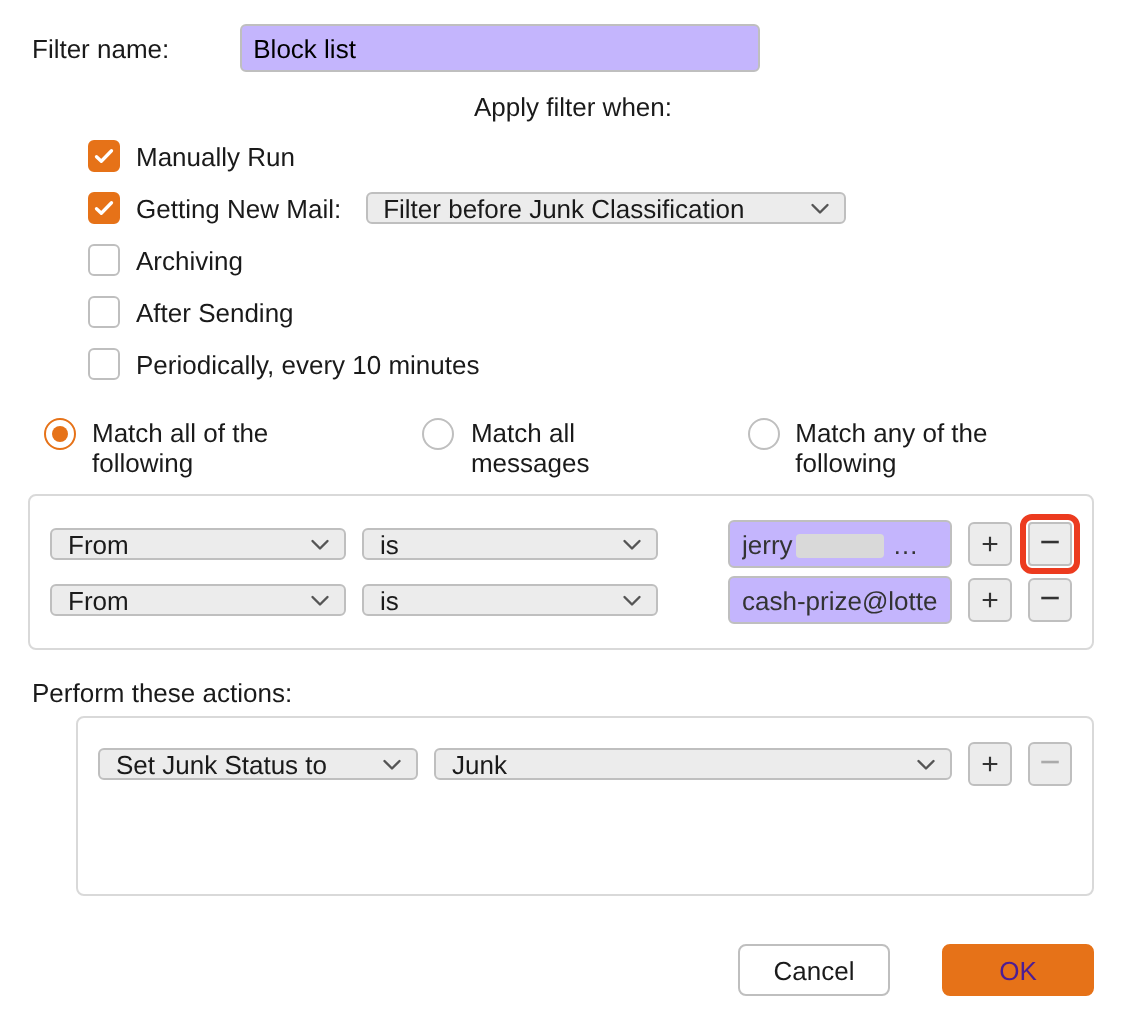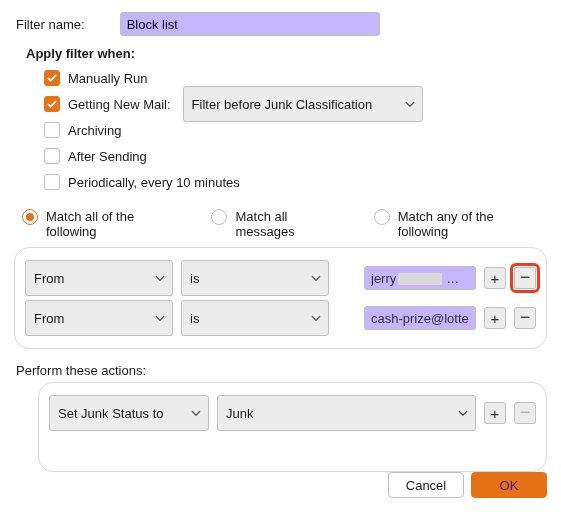--- a/index.html
+++ b/index.html
@@ -27,22 +27,23 @@
   .text-input {
     border: 1px solid var(--border);
     border-radius: 3px;
     padding: 4px 6px;
     font: inherit;
     background: #c4b5fd;
     height: 24px;
     margin-left: 27px;
   }
   .section-title {
-    font-weight: 700;
+    font-weight: 400;
     margin: 10px 0 6px 12px;
+    text-align: center;
   }
   .check-row {
     display: flex;
     align-items: center;
     gap: 8px;
     margin: 4px 0 4px 30px;
     height: 22px;
   }
   .chk {
     width: 16px; height: 16px;
@@ -55,21 +56,21 @@
   .chk.checked {
     background: var(--orange);
     border-color: var(--orange);
   }
   .chk.checked svg { display: block; }
   .chk svg { display: none; width: 12px; height: 12px; }
   .select {
     border: 1px solid var(--border);
     border-radius: 3px;
     background: var(--field-bg);
-    height: 36px;
+    height: 16px;
     padding: 0 22px 0 8px;
     font: inherit;
     position: relative;
     display: flex;
     align-items: center;
   }
   .select .chev {
     position: absolute;
     right: 6px;
     top: 50%;
@@ -94,21 +95,21 @@
     background: #fff;
     flex-shrink: 0;
   }
   .radio-dot.checked { border-color: var(--orange); }
   .radio-dot.checked::after {
     content: ""; width: 8px; height: 8px;
     background: var(--orange); border-radius: 50%;
   }
   .rules-panel, .actions-panel {
     border: 1px solid var(--panel-border);
-    border-radius: 15px;
+    border-radius: 4px;
     padding: 8px 10px;
     margin-top: 4px;
   }
   .rule-row {
     display: flex;
     align-items: center;
     gap: 8px;
     margin: 4px 0;
   }
   .rule-row .select.field { flex: 0 0 148px; }
@@ -131,21 +132,21 @@
     outline-offset: 1px;
     border-radius: 2px;
   }
   .actions-title { margin: 14px 0 4px 2px; }
   .actions-panel { min-height: 90px; margin-left: 24px; }
   .footer {
     position: absolute;
     right: 14px;
     bottom: 14px;
     display: flex;
-    gap: 7px;
+    gap: 26px;
   }
   .btn {
     min-width: 76px;
     height: 26px;
     border-radius: 4px;
     border: 1px solid var(--border);
     background: #fff;
     font: inherit;
     display: flex; align-items: center; justify-content: center;
     padding: 0 14px;

